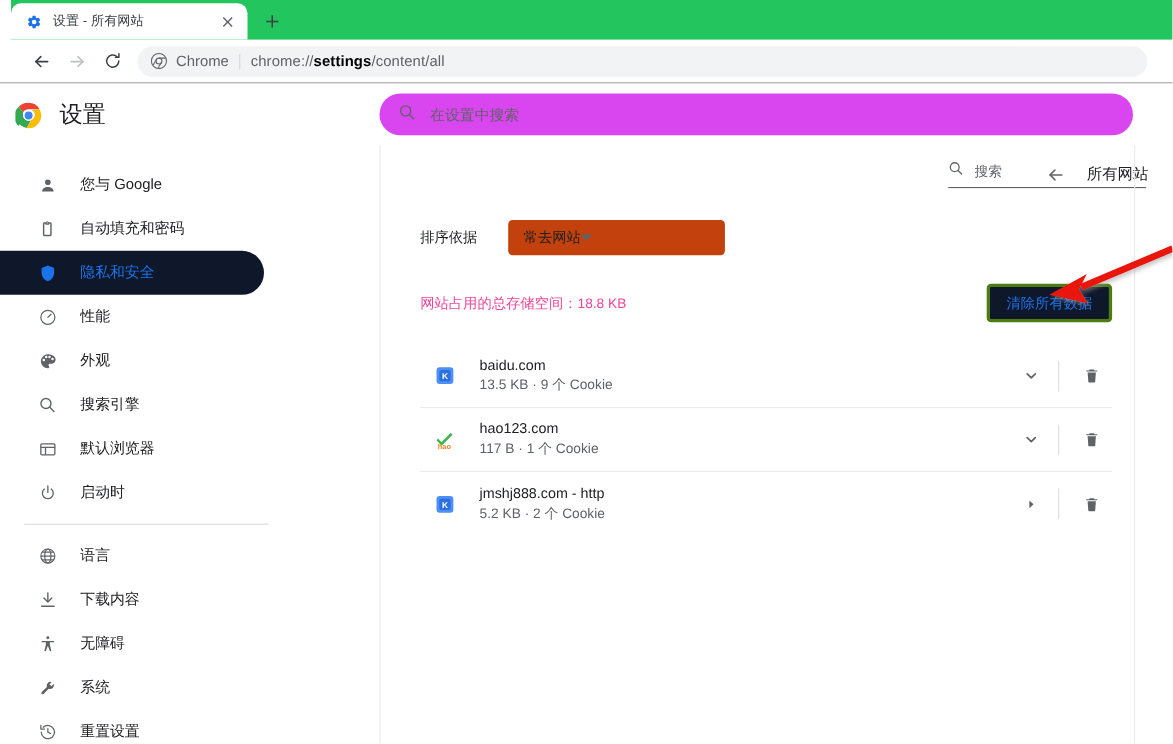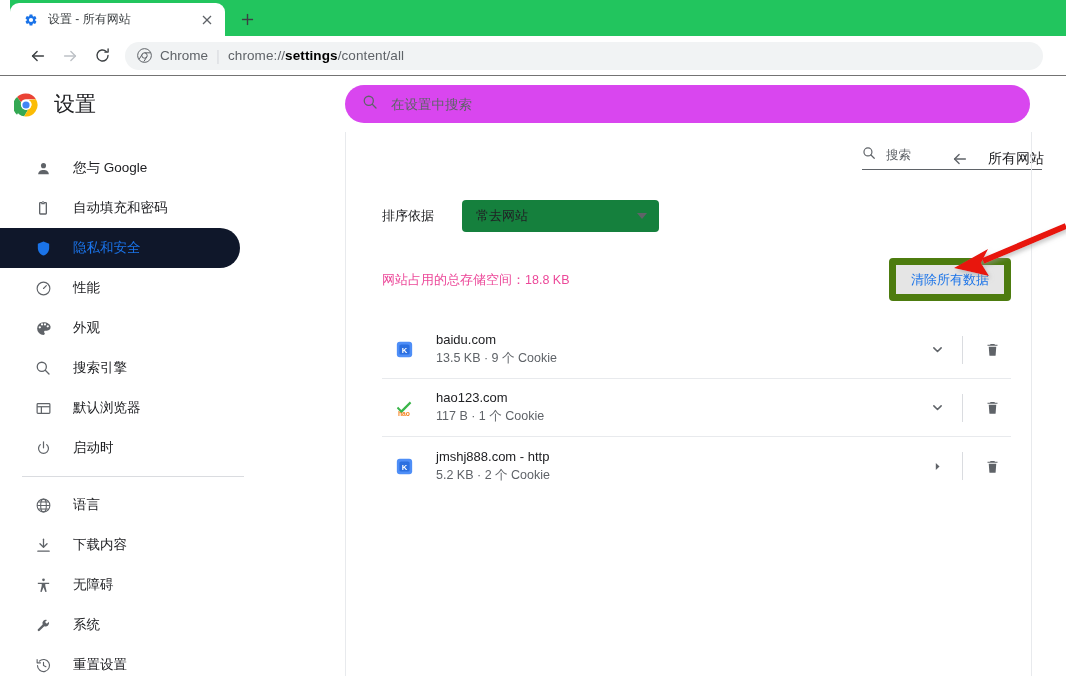--- a/index.html
+++ b/index.html
@@ -119,34 +119,34 @@
   }
   .inline-search input {
     border: none; outline: none; background: transparent;
     font-size: 12.5px; color: #3b82f6; width: 100%; font-family: inherit;
   }
   .inline-search input::placeholder { color: #5f6368; }
 
   .sortrow { display: flex; align-items: center; gap: 28px; padding: 14px 0 0 36px; }
   .sortlabel { font-size: 13px; color: #202124; }
   .select {
-    width: 197px; height: 32px; background: #15803d; border-radius: 4px;
-    display: flex; align-items: center; justify-content: space-between;
+    width: 197px; height: 32px; background: #c2410c; border-radius: 4px;
+    display: flex; align-items: center; 
     padding: 0 12px 0 14px; font-size: 13px; color: #202124;
   }
   .caret { width: 0; height: 0; border-left: 5px solid transparent; border-right: 5px solid transparent; border-top: 6px solid #5f6368; }
 
   .storagerow {
     display: flex; align-items: center; justify-content: space-between;
     padding: 26px 55px 0 36px;
   }
   .storage-text { font-size: 13px; color: #ec4899; }
   .storage-text .val { font-size: 12.5px; }
   .clear-btn {
-    border: 7px solid #4d7c0f; border-radius: 4px; background: #e5e5e5;
+    border: 3px solid #4d7c0f; border-radius: 4px; background: #0f172a;
     color: #1a73e8; font-size: 13px; padding: 8px 15px;
     font-family: inherit; line-height: 1;
   }
 
   .sitelist { margin: 20px 55px 0 36px; }
   .site-row {
     display: flex; align-items: center; height: 58px;
     border-bottom: 1px solid #e8eaed; position: relative;
   }
   .site-row:last-child { border-bottom: none; }

